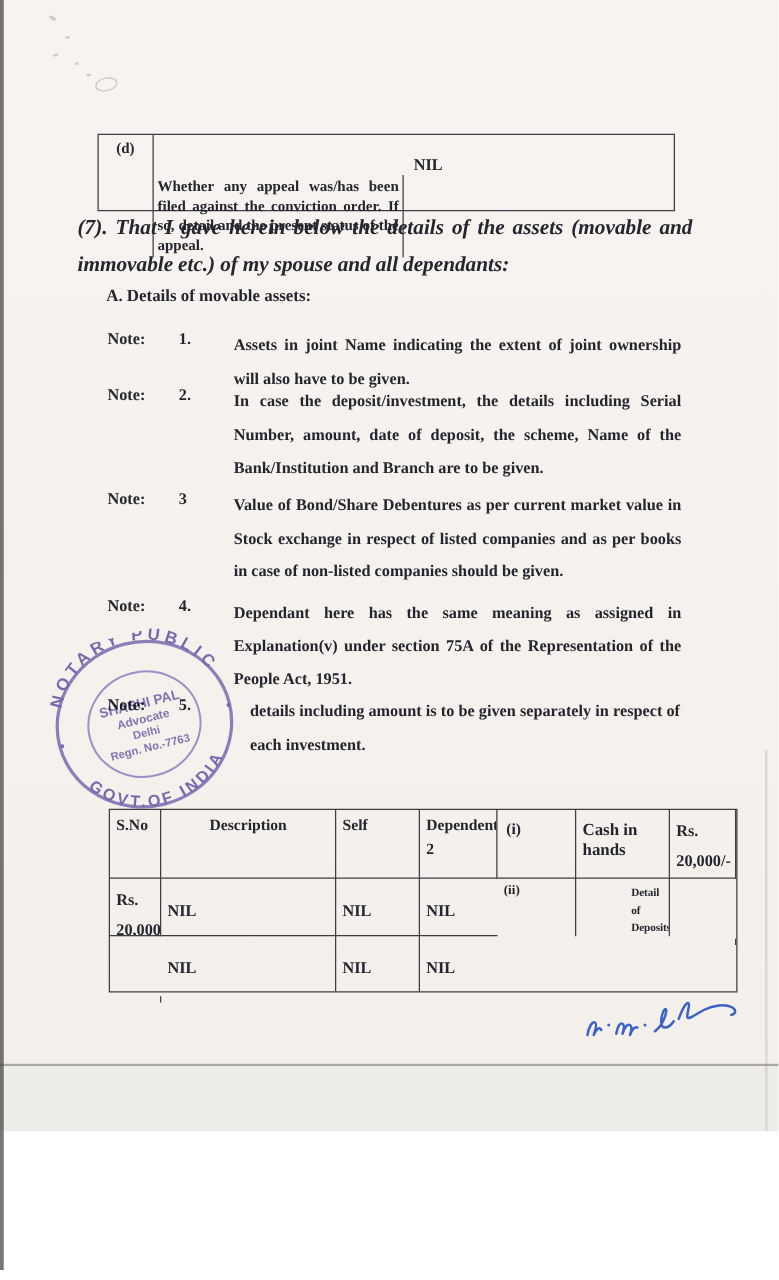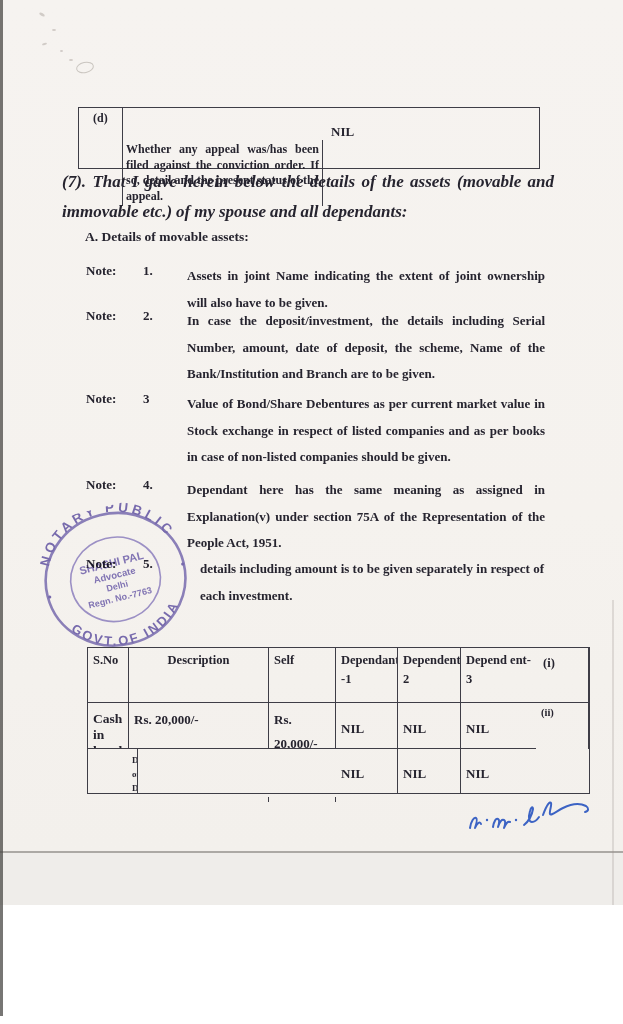--- a/index.html
+++ b/index.html
@@ -130,23 +130,21 @@
     <text x="90" y="60" text-anchor="middle" font-family="Liberation Sans, sans-serif" font-size="11" font-weight="bold" fill="#7668b8">SHASHI PAL</text>
     <text x="90" y="72" text-anchor="middle" font-family="Liberation Sans, sans-serif" font-size="9.5" fill="#7668b8">Advocate</text>
     <text x="90" y="83" text-anchor="middle" font-family="Liberation Sans, sans-serif" font-size="9" fill="#7668b8">Delhi</text>
     <text x="90" y="95" text-anchor="middle" font-family="Liberation Sans, sans-serif" font-size="9" fill="#7668b8">Regn. No.-7763</text>
   </svg>
 
   <div class="assets-table">
     <div class="c th">S.No</div>
     <div class="c th th-desc">Description</div>
     <div class="c th">Self</div>
-    <div class="c th">Dependant -1</div>
     <div class="c th">Dependent-2</div>
-    <div class="c th last-col">Depend ent-3</div>
 
     <div class="c cell-sno">(i)</div>
     <div class="c cell-desc-i">Cash in hands</div>
     <div class="c cell-money">Rs. 20,000/-</div>
     <div class="c cell-money">Rs. 20,000/-</div>
     <div class="c cell-nil-i">NIL</div>
     <div class="c cell-nil-i">NIL</div>
     <div class="c cell-nil-i last-col">NIL</div>
 
     <div class="c cell-sno-ii last-row">(ii)</div>

